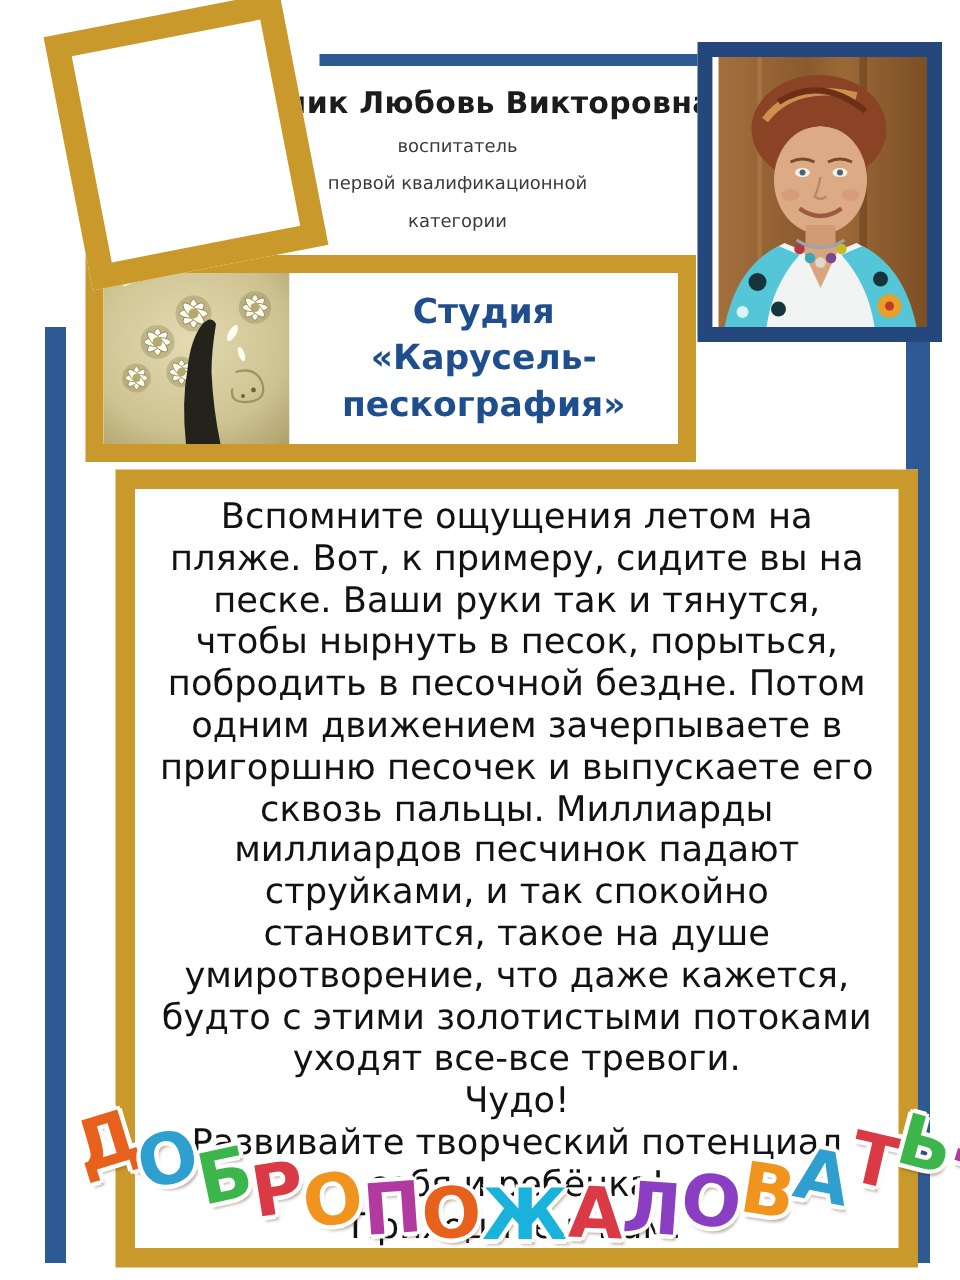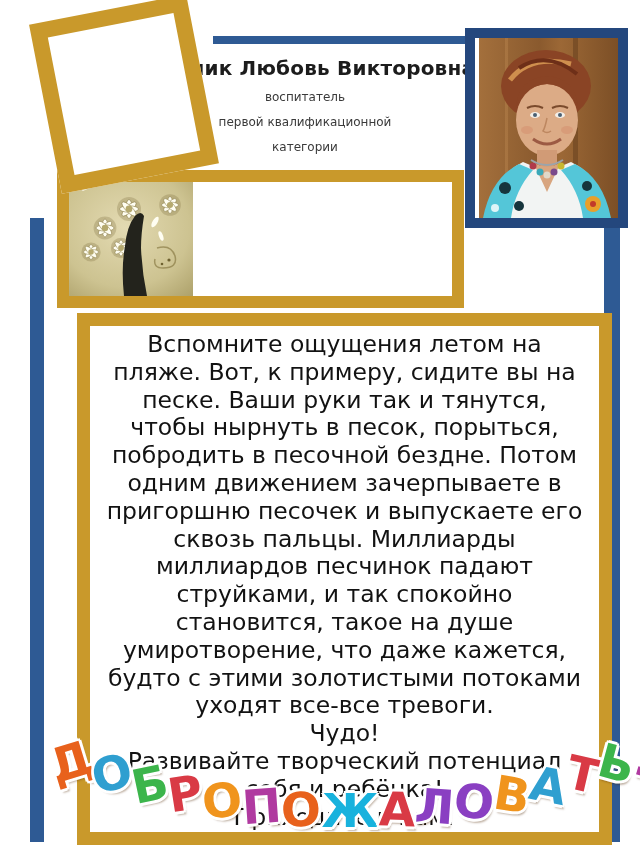--- a/index.html
+++ b/index.html
@@ -196,20 +196,23 @@
             <circle r="3.4" fill="#b5a96e"></circle>
           </g>
         <ellipse cx="86" cy="40" rx="2.5" ry="6" fill="#fffef2" transform="rotate(30 86 40)"></ellipse>
         <ellipse cx="92" cy="54" rx="2" ry="5" fill="#fffef2" transform="rotate(-20 92 54)"></ellipse>
         <path d="M88 66 q14 -4 18 8 q3 12 -12 12 q-10 0 -8 -9" fill="none" stroke="#8a7c46" stroke-width="1.5" opacity="0.7"></path>
         <circle cx="100" cy="78" r="1.6" fill="#6e6130"></circle>
           <circle cx="93" cy="82" r="1.3" fill="#6e6130"></circle>
         <path d="M55 114 Q52 86 56 64 Q58 44 66 34 Q72 28 75 34 Q72 52 72 66 Q73 90 78 114 Z" fill="#23231c"></path>
       </svg>
     </div>
+    <div class="studio-title">Студия
+«Карусель-
+пескография»</div>
   </div>
 
   <div class="rotated-square"></div>
 
   <div class="main-box">
     <div class="main-text">Вспомните ощущения летом на
 пляже. Вот, к примеру, сидите вы на
 песке. Ваши руки так и тянутся,
 чтобы нырнуть в песок, порыться,
 побродить в песочной бездне. Потом

